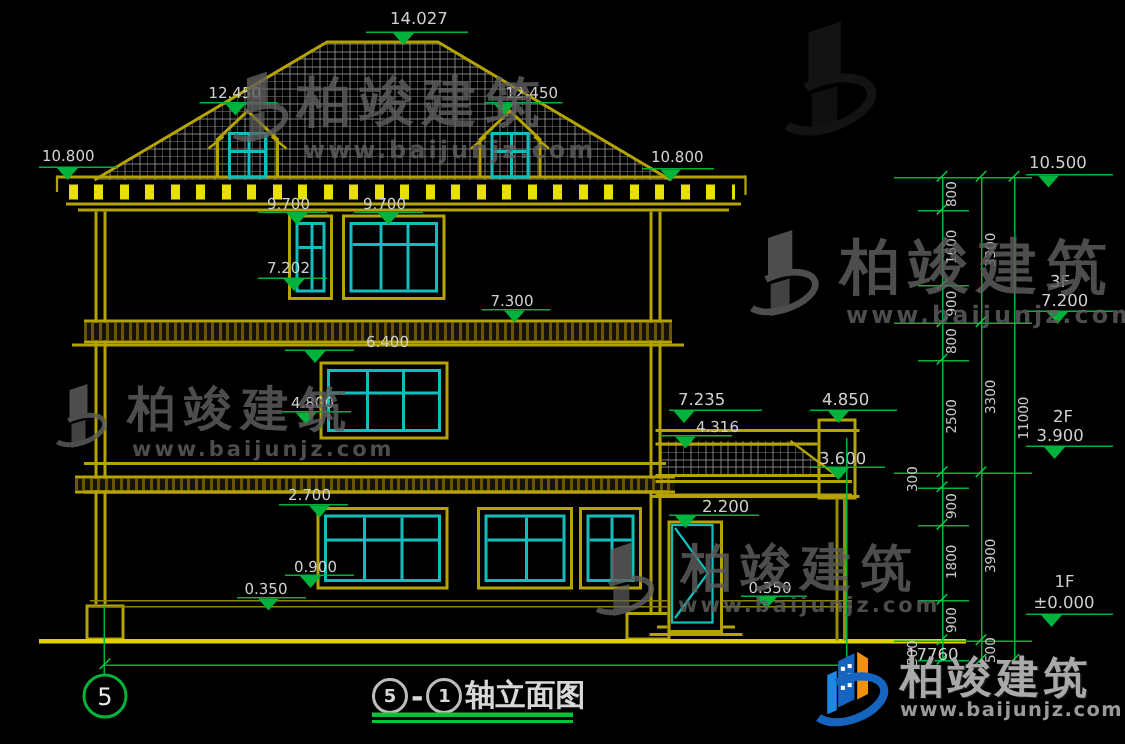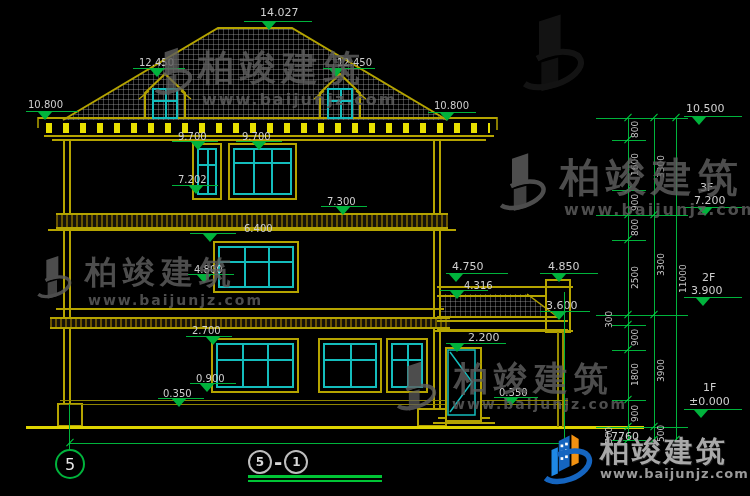--- a/index.html
+++ b/index.html
@@ -202,21 +202,21 @@
   <div class="ltr z5" style="left:336px;top:207px;"></div>
 
   <div class="ltx z5" style="left:196px;top:223px;padding-left:48px;">6.400</div>
   <div class="lln z5" style="left:190px;top:233px;width:46px;"></div>
   <div class="ltr z5" style="left:203px;top:234px;"></div>
 
   <div class="ltx z5" style="left:194px;top:264px;">4.800</div>
   <div class="lln z5" style="left:188px;top:274px;width:46px;"></div>
   <div class="ltr z5" style="left:197px;top:275px;"></div>
 
-  <div class="ltx z5 big" style="left:452px;top:260px;">4.750</div>
+  <div class="ltx z5 big" style="left:452px;top:260px;">7.235</div>
   <div class="lln z5" style="left:446px;top:273px;width:62px;"></div>
   <div class="ltr z5" style="left:449px;top:274px;"></div>
 
   <div class="ltx z5 big" style="left:548px;top:260px;">4.850</div>
   <div class="lln z5" style="left:540px;top:273px;width:58px;"></div>
   <div class="ltr z5" style="left:552px;top:274px;"></div>
 
   <div class="ltx z5" style="left:444px;top:280px;margin-left:20px;">4.316</div>
   <div class="lln z5" style="left:440px;top:290px;width:48px;"></div>
   <div class="ltr z5" style="left:450px;top:291px;"></div>
@@ -326,20 +326,21 @@
   <div class="tick z5" style="left:559px;top:442px;"></div>
   <div class="ltx z5 big" style="left:604px;top:430px;">17760</div>
   <div id="axis-bubble">
     <span>5</span>
   </div>
 
   <div id="title">
     <span class="circled">5</span>
     <span>-</span>
     <span class="circled">1</span>
+    <span>轴立面图</span>
   </div>
   <div class="abs z7" style="left:248px;top:475px;width:134px;height:3px;background:#00c435;"></div>
   <div class="abs z7" style="left:248px;top:480px;width:134px;height:2px;background:#00c435;"></div>
 
   <div class="wm" style="left:150px;top:42px;">
     <svg width="44" height="60" viewBox="0 0 60 70" style="position:absolute;left:0;top:0;color:#5f5f5f;">
       <path d="M20 8 L38 2 L38 34 L20 40 Z" fill="currentColor"></path>
       <path d="M22 42 L36 38 L36 62 L22 66 Z" fill="currentColor" opacity=".85"></path>
       <ellipse cx="30" cy="48" rx="26" ry="13" fill="none" stroke="currentColor" stroke-width="5" transform="rotate(-18 30 48)" stroke-dasharray="58 28"></ellipse>
     </svg>

